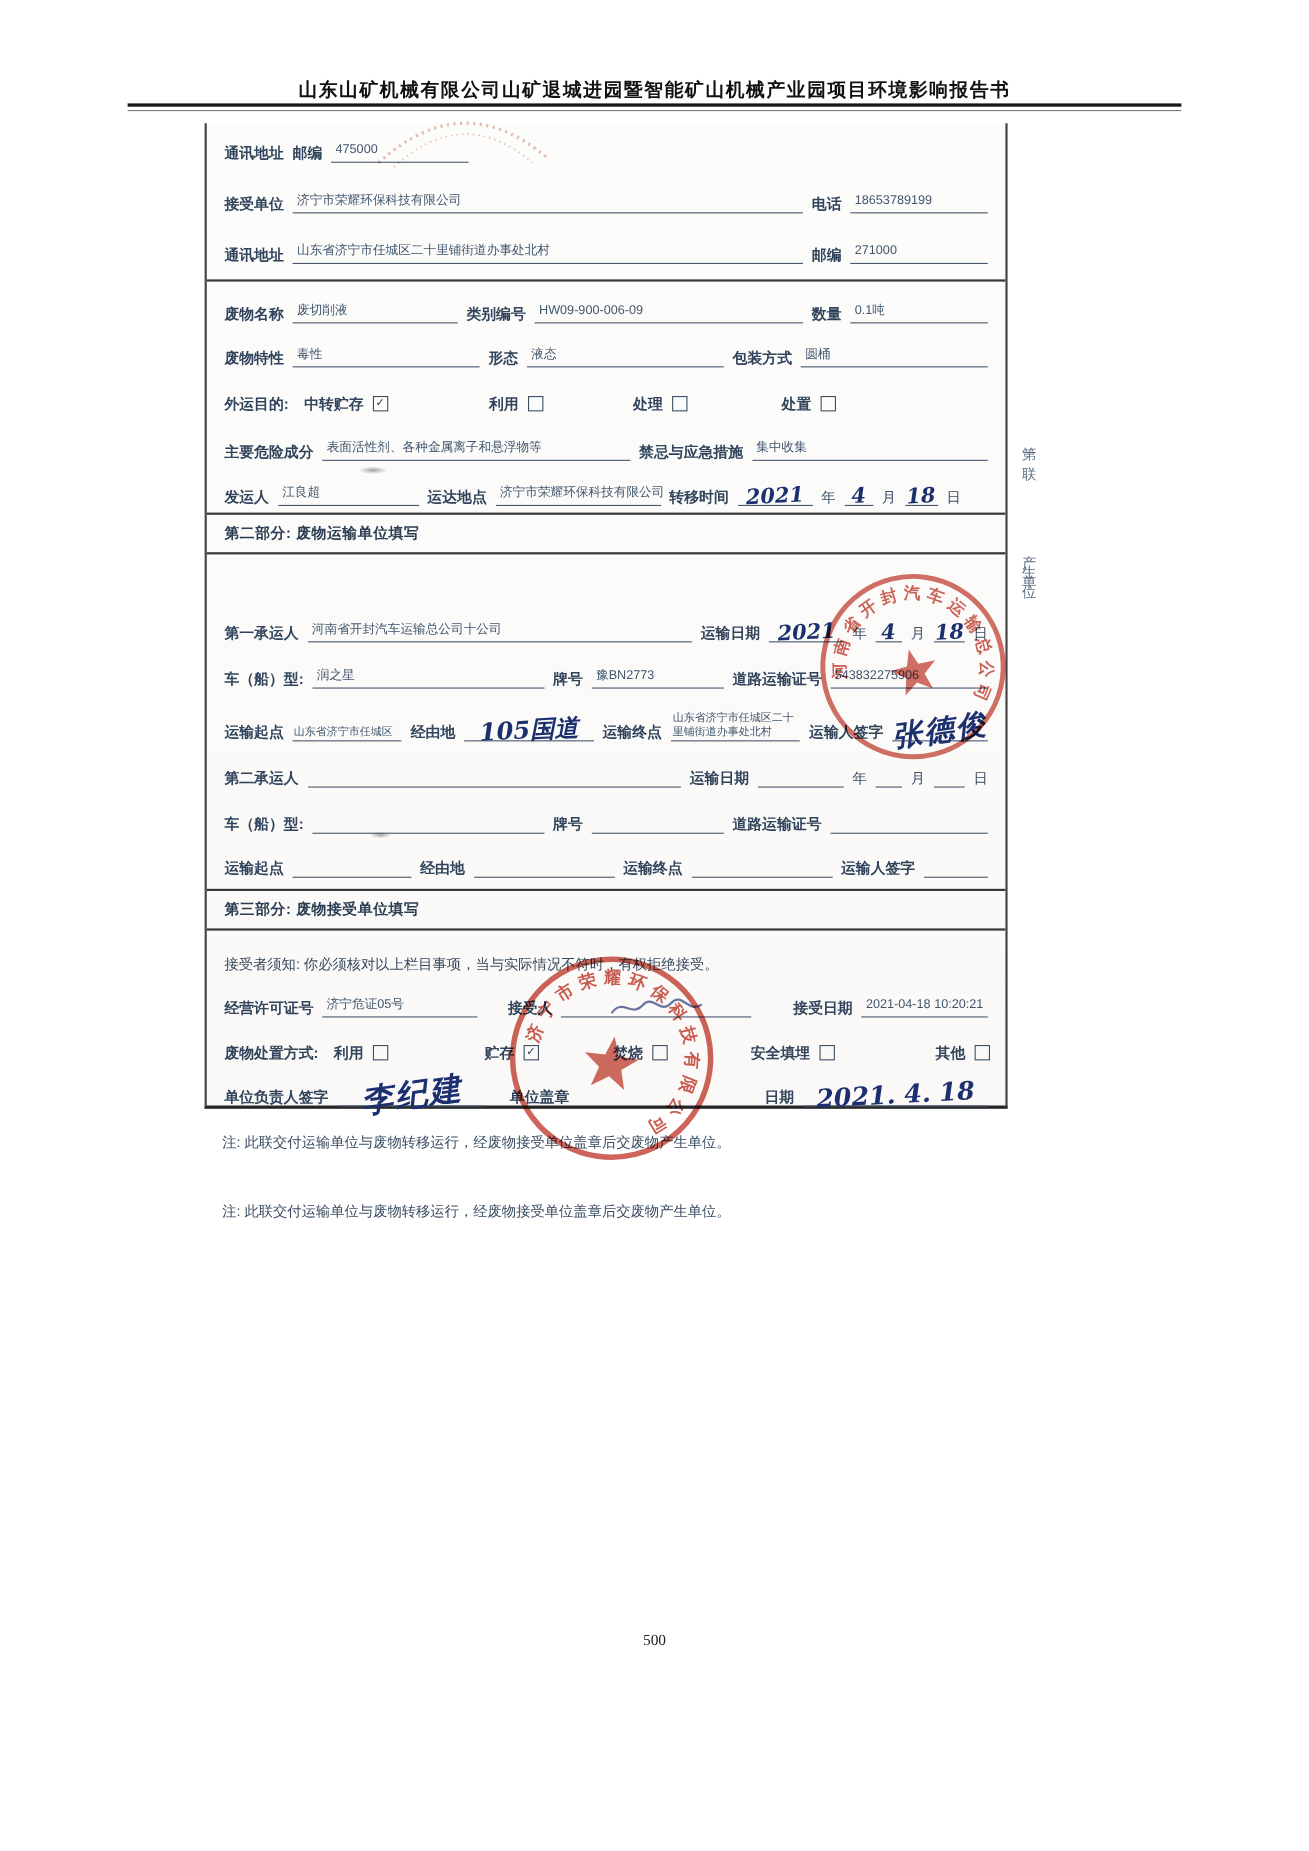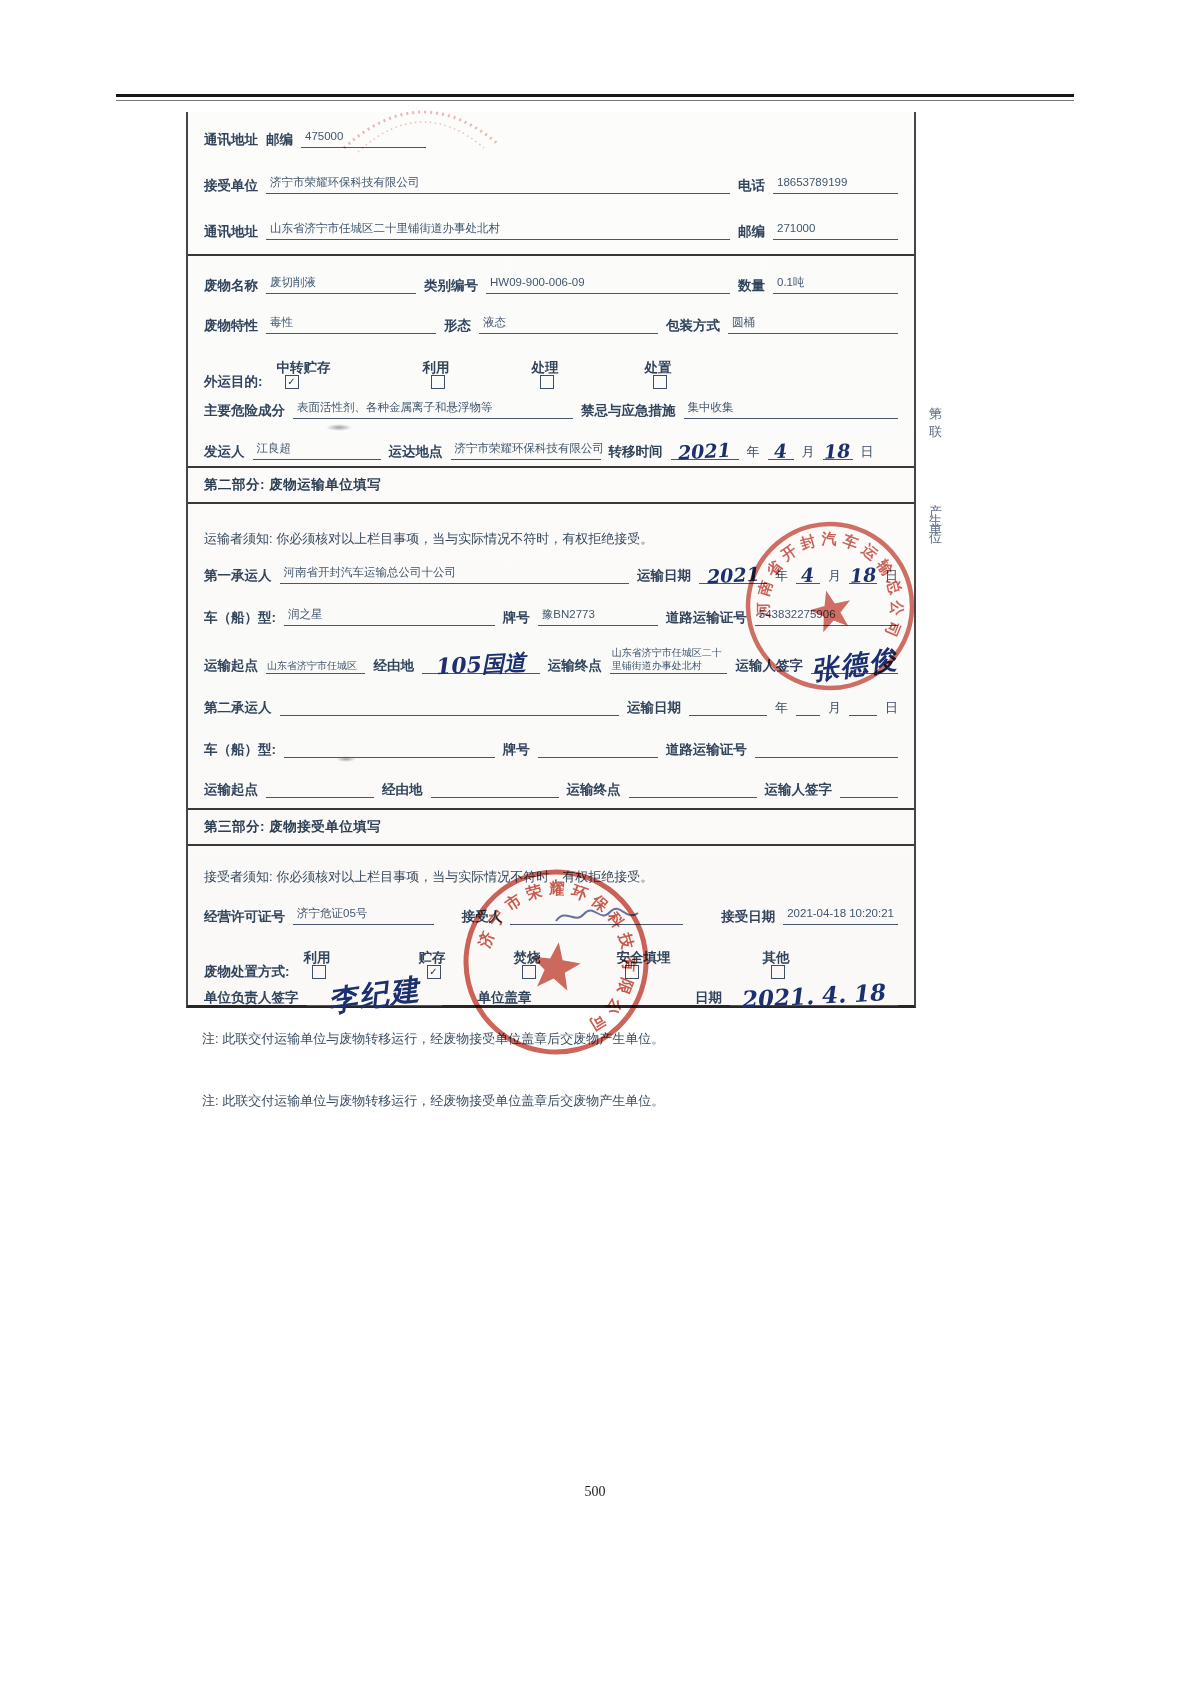--- a/index.html
+++ b/index.html
@@ -22,41 +22,42 @@
   .grow{flex:1;}
   .val{font-size:11.5px;color:#41566d;padding:0 4px 2px;white-space:nowrap;line-height:1.2;}
   .val2{display:block;font-size:10px;line-height:1.25;white-space:normal;color:#41566d;padding:0 2px 1px;}
   .hwv{display:inline-flex;justify-content:center;align-items:flex-end;overflow:visible;}
   .hw{font-family:"DejaVu Serif","Liberation Serif",serif;font-style:italic;font-weight:bold;
       color:#1c2f6e;font-size:19px;line-height:1;transform:rotate(-3deg);position:relative;top:2px;white-space:nowrap;}
   .hw-big{font-size:22px;}
   .sig{font-size:27px;transform:rotate(-8deg);letter-spacing:2px;top:5px;}
   .band{position:absolute;left:16px;font-weight:bold;font-size:13.5px;color:#2b3d52;letter-spacing:0.5px;}
   .notice{position:absolute;left:16px;font-size:13px;color:#36485c;}
-  .opt{display:inline-flex;align-items:flex-start;white-space:nowrap;flex-direction:column;}
+  .opt{display:inline-flex;align-items:center;white-space:nowrap;}
   .cb{display:inline-flex;align-items:center;justify-content:center;width:12px;height:12px;
       border:1.5px solid #3c4f66;margin-left:8px;font-size:10px;line-height:1;color:#22344e;position:relative;top:-1px;}
   .note{position:absolute;left:16px;font-size:13px;color:#3a4c60;}
   
   .side-label{position:absolute;writing-mode:vertical-rl;text-orientation:upright;
               font-size:13px;color:#5d6e82;letter-spacing:9px;}
   
   .stamp{position:absolute;mix-blend-mode:multiply;z-index:6;pointer-events:none;}
   
   .smudge{position:absolute;border-radius:50%;background:radial-gradient(ellipse at center,#5a5a5a 0%,rgba(90,90,90,0) 70%);
           opacity:0.55;z-index:3;}
   .scribble{position:relative;top:3px;}
   .footer-page{position:absolute;top:1484px;left:0;width:100%;text-align:center;
                font-family:Liberation Serif, serif;font-size:14px;color:#222;}
 </style>
 </head>
 <body>
 
 <div class="page">
 
+  <div class="hdr-title">山东山矿机械有限公司山矿退城进园暨智能矿山机械产业园项目环境影响报告书</div>
   <div class="hdr-rule-thick"></div>
   <div class="hdr-rule-thin"></div>
 
   <div class="scan">
     <div class="form">
 
       <div class="row" style="top:18px">
         <span class="lbl">通讯地址</span>
         <span class="lbl">邮编</span>
         <span class="val u" style="width:125px">475000</span>
@@ -140,21 +141,20 @@
         <span class="u hwv" style="width:30px">
             <span class="hw">18</span>
           </span>
         <span class="lbl sm">日</span>
       </div>
 
       <div class="hr" style="top:354px"></div>
       <div class="band" style="top:364px">第二部分: 废物运输单位填写</div>
       <div class="hr" style="top:390px"></div>
 
-      <div class="notice" style="top:418px">运输者须知: 你必须核对以上栏目事项，当与实际情况不符时，有权拒绝接受。</div>
 
       <div class="row" style="top:452px">
         <span class="lbl">第一承运人</span>
         <span class="val u grow">河南省开封汽车运输总公司十公司</span>
         <span class="lbl">运输日期</span>
         <span class="u hwv" style="width:68px">
             <span class="hw">2021</span>
           </span>
         <span class="lbl sm">年</span>
         <span class="u hwv" style="width:24px">
@@ -272,21 +272,21 @@
           <span class="lbl">其他</span>
           <span class="cb"></span>
         </span>
       </div>
 
       <div class="row" style="top:864px">
         <span class="lbl">单位负责人签字</span>
         <span class="u hwv" style="width:135px">
             <span class="hw sig" style="font-size:29px">李纪建</span>
           </span>
-        <span class="lbl" style="margin-left:28px">单位盖章</span>
+        <span class="lbl" style="margin-left:14px">单位盖章</span>
         <span style="flex:1"></span>
         <span class="lbl">日期</span>
         <span class="u hwv" style="width:168px">
             <span class="hw" style="font-size:23px">2021. 4. 18</span>
           </span>
       </div>
 
       <div class="smudge" style="left:138px;top:312px;width:26px;height:7px"></div>
       <div class="smudge" style="left:148px;top:644px;width:20px;height:6px"></div>
     </div>

